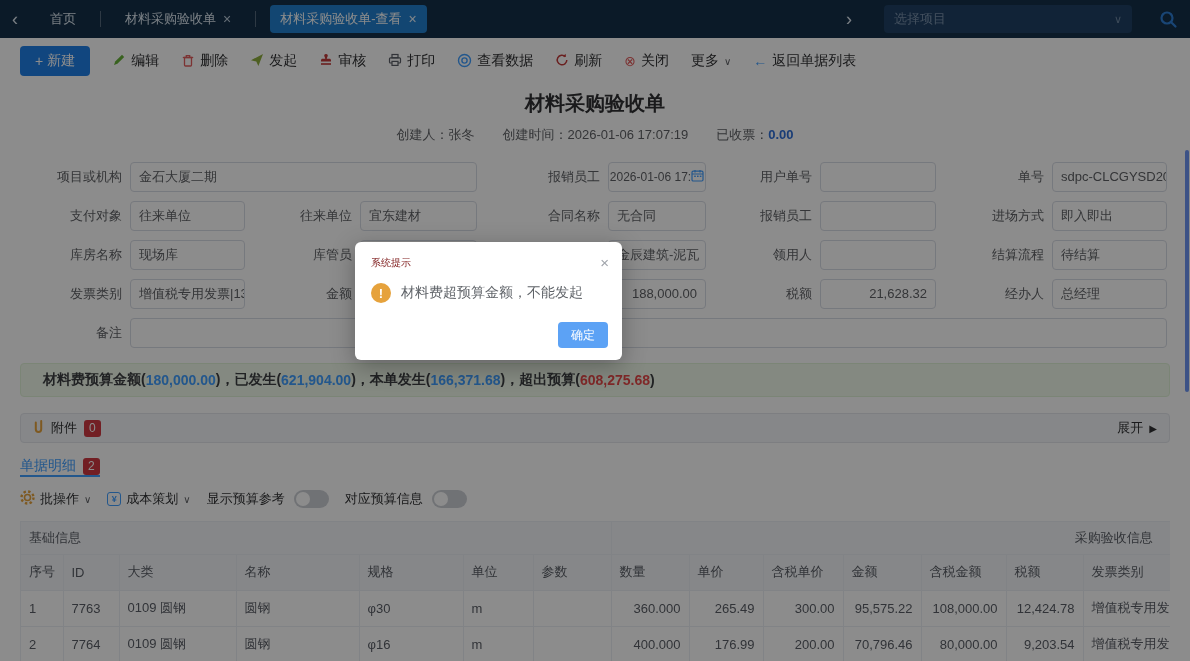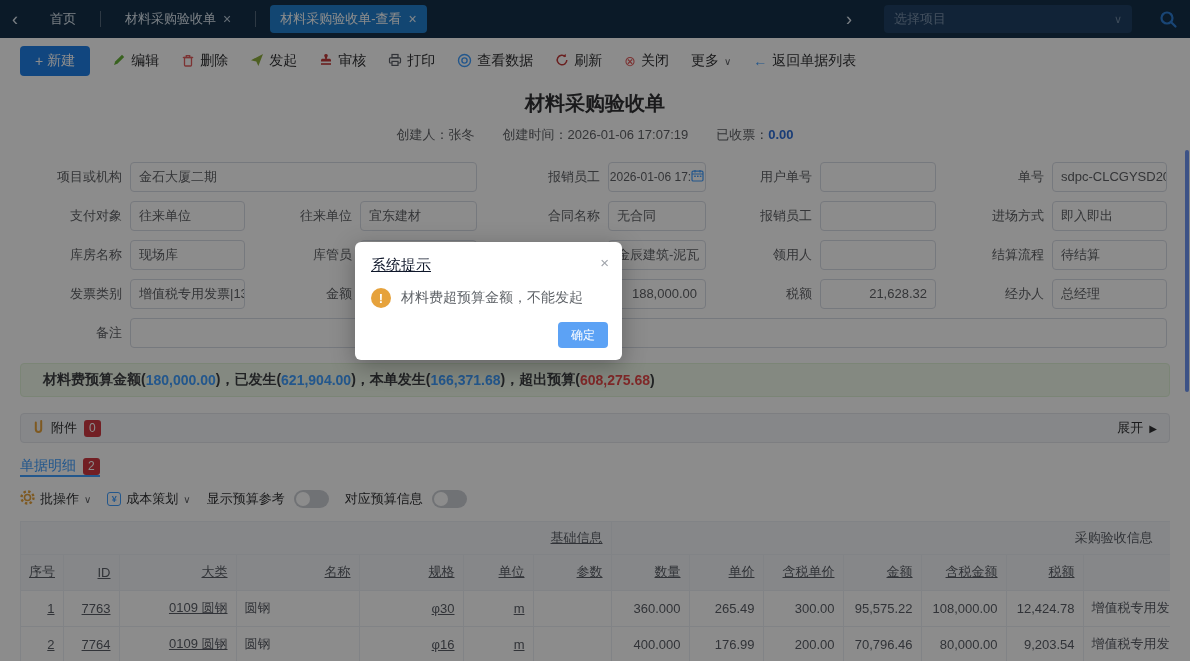--- a/index.html
+++ b/index.html
@@ -69,28 +69,28 @@
 
   
   .tbl-wrap { margin:7px 20px 0; width:1150px; overflow:hidden; border-left:1px solid #ebeef5; border-top:1px solid #ebeef5; }
   table.grid { width:1240px; border-collapse:collapse; table-layout:fixed; }
   .grid th, .grid td { border-right:1px solid #ebeef5; border-bottom:1px solid #ebeef5; font-size:13px; color:#5a5e66; font-weight:normal; padding:0 8px; white-space:nowrap; overflow:hidden; }
   .grid thead th { background:#f4f6f9; }
   .grid .grow th { height:32px; }
   .grid .hrow th { height:36px; }
   .grid td { height:36px; background:#fff; }
   .gh2 { text-align:right; padding-right:108px !important; }
-  .c-center { text-align:right;text-decoration:underline; } .c-right { text-align:right; } .c-left { text-align:left; }
+  .c-center { text-align:left; } .c-right { text-align:right; } .c-left { text-align:left; }
 
   .vthumb { position:absolute; right:1px; top:150px; width:4px; height:242px; border-radius:2px; background:#6e96f5; cursor:pointer; }
 
   
   .overlay { position:absolute; inset:0; background:rgba(0,0,0,.45); z-index:20; }
   .modal { position:absolute; left:355px; top:242px; width:267px; height:118px; background:#fff; border-radius:6px; box-shadow:0 6px 24px rgba(0,0,0,.3); z-index:30; }
-  .m-title { font-size:15px; color:#0f172a; padding:14px 16px 0;text-decoration:underline; }
+  .m-title { font-size:10px; color:#7f1d1d; padding:14px 16px 0; }
   .m-close { position:absolute; right:13px; top:13px; color:#a0a4ab; font-size:15px; cursor:pointer; line-height:1; }
   .m-body { display:flex; align-items:center; gap:10px; padding:13px 16px 0; }
   .warn-dot { width:20px; height:20px; border-radius:50%; background:#e6a23c; color:#fff; font-weight:bold; font-size:13px; display:flex; align-items:center; justify-content:center; flex:none; }
   .m-msg { font-size:14px; color:#5f6368; }
   .m-ok { position:absolute; right:14px; bottom:12px; background:#5ca2f5; color:#fff; border:none; border-radius:4px; height:26px; padding:0 13px; font-size:12px; cursor:pointer; font-family:inherit; }
 </style>
 </head>
 <body>
 
 <div class="screen">

